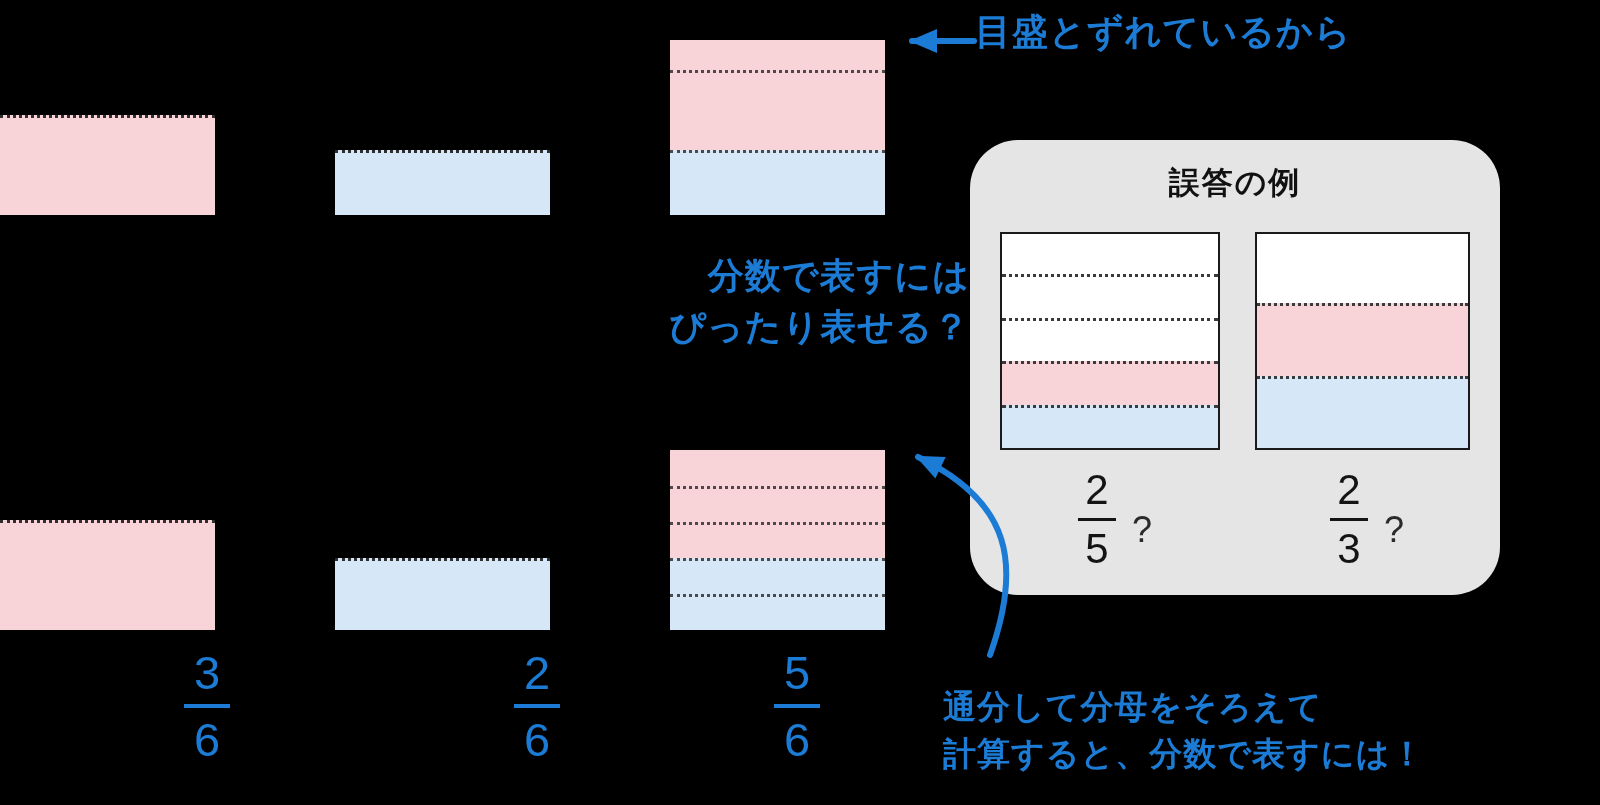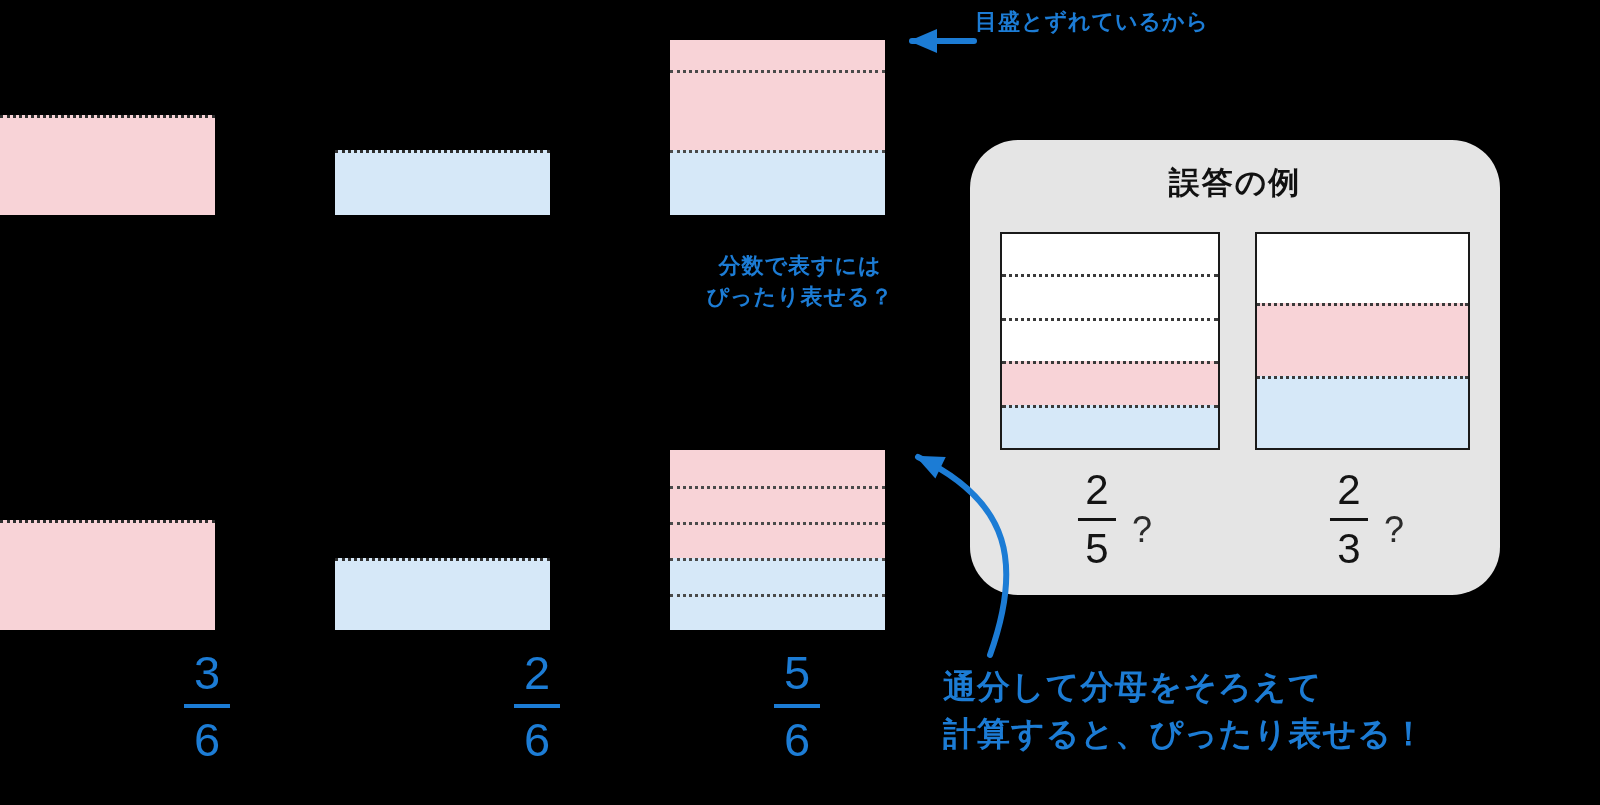--- a/index.html
+++ b/index.html
@@ -9,22 +9,22 @@
 
   .bar { position:absolute; }
   .fill-pink { background:#f8d3d7; }
   .fill-blue { background:#d6e8f8; }
   .dotted-top { border-top:3px dotted #2e2e2e; }
 
   .stack { position:absolute; overflow:hidden; }
   .stack .part { width:100%; }
   .dotline { position:absolute; left:0; right:0; border-top:3px dotted #4a4a4a; }
 
-  .note { position:absolute; color:#1c7cd5; font-weight:bold; font-size:22px; line-height:1.42; letter-spacing:1px; }
-  .note.center { text-align:center; }
+  .note { position:absolute; color:#1c7cd5; font-weight:bold; font-size:36px; line-height:1.42; letter-spacing:1px; }
+  .note.center { text-align:right; }
 
   .frac { position:absolute; display:flex; flex-direction:column; align-items:center;
           transform:translateX(-50%); color:#1c7cd5; font-size:47px; font-weight:500; line-height:1.05; }
   .fbar { width:46px; height:4px; background:#1c7cd5; margin:7px 0; display:block; }
 
   .panel { position:absolute; background:#e5e5e5; border-radius:48px; }
   .panel-title { position:absolute; top:22px; left:0; width:100%; text-align:center;
                  font-size:31px; font-weight:bold; color:#111; letter-spacing:2px; }
   .err-rect { position:absolute; background:#fff; border:2px solid #1a1a1a; display:flex; flex-direction:column; }
   .err-row { flex:1; }
@@ -86,23 +86,23 @@
 
   <div class="note" style="left:975px; top:6px;">
     <div>目盛とずれているから</div>
   </div>
 
   <div class="note center" style="left:630px; top:250px; width:340px;">
     <div>分数で表すには</div>
     <div>ぴったり表せる？</div>
   </div>
 
-  <div class="note" style="left:943px; top:664px; font-size:33px;">
+  <div class="note" style="left:943px; top:684px; font-size:33px;">
     <div>通分して分母をそろえて</div>
-    <div>計算すると、ぴったり表せる！</div>
+    <div>計算すると、分数で表すには！</div>
   </div>
 
   <div class="panel" style="left:970px; top:140px; width:530px; height:455px;">
     <div class="panel-title">誤答の例</div>
 
     <div class="err-rect" style="left:30px; top:92px; width:220px; height:218px;">
       <div class="err-row"></div>
       <div class="err-row"></div>
       <div class="err-row"></div>
       <div class="err-row fill-pink"></div>

